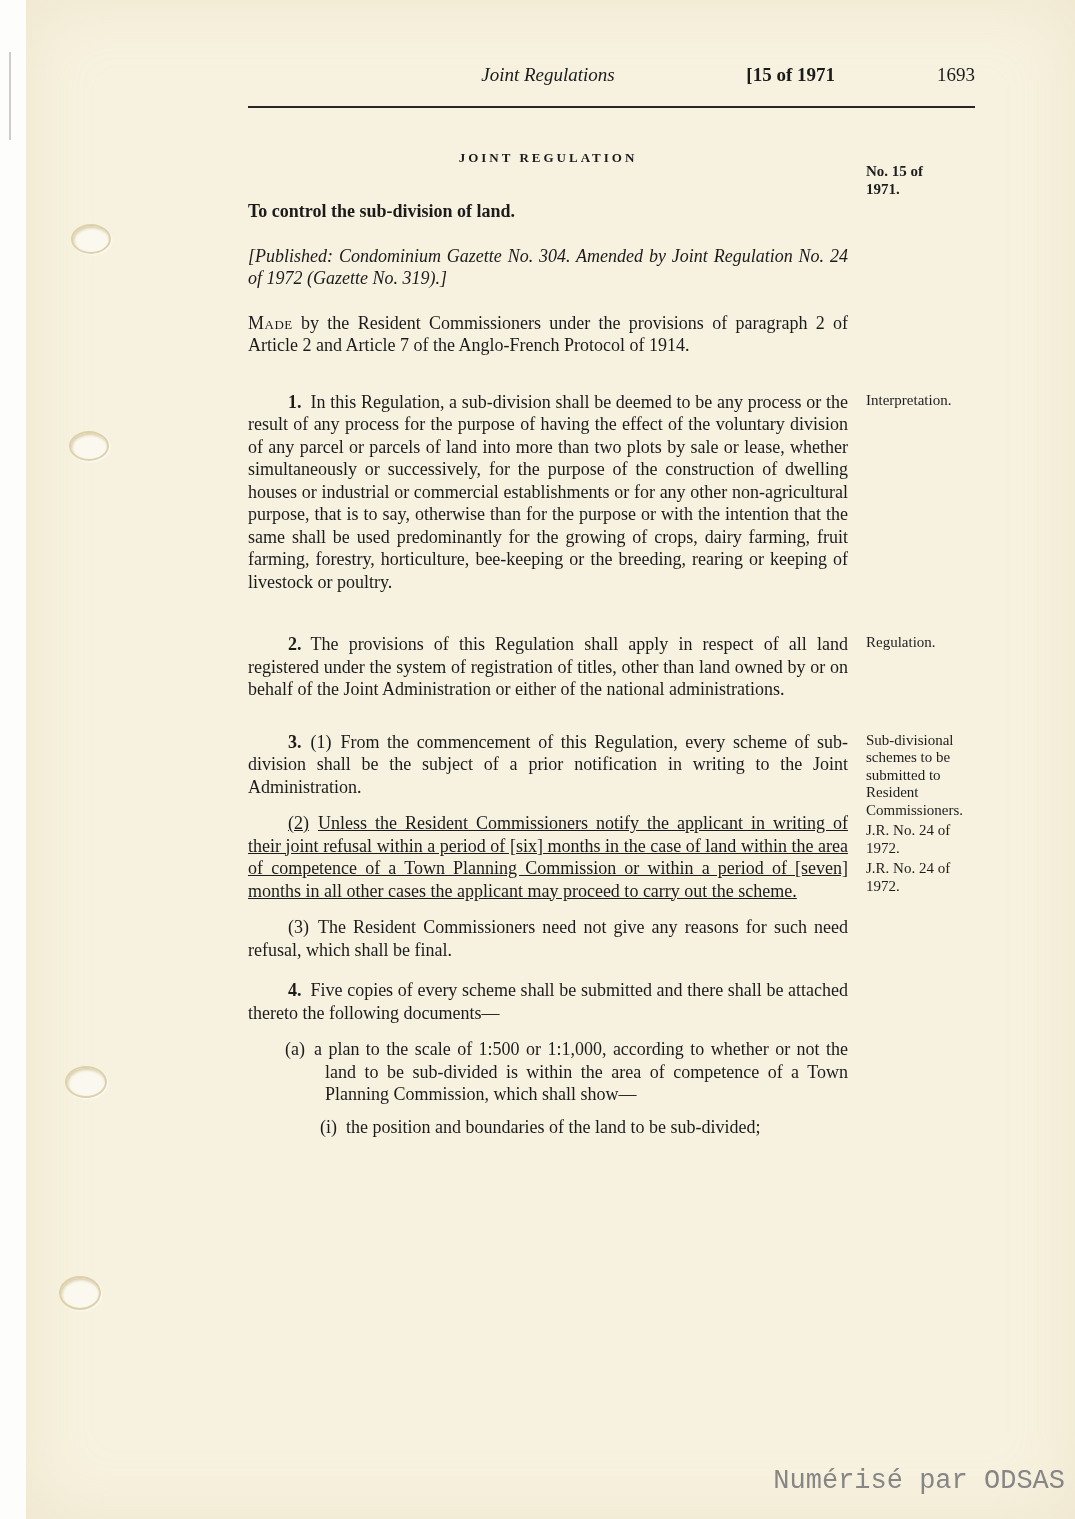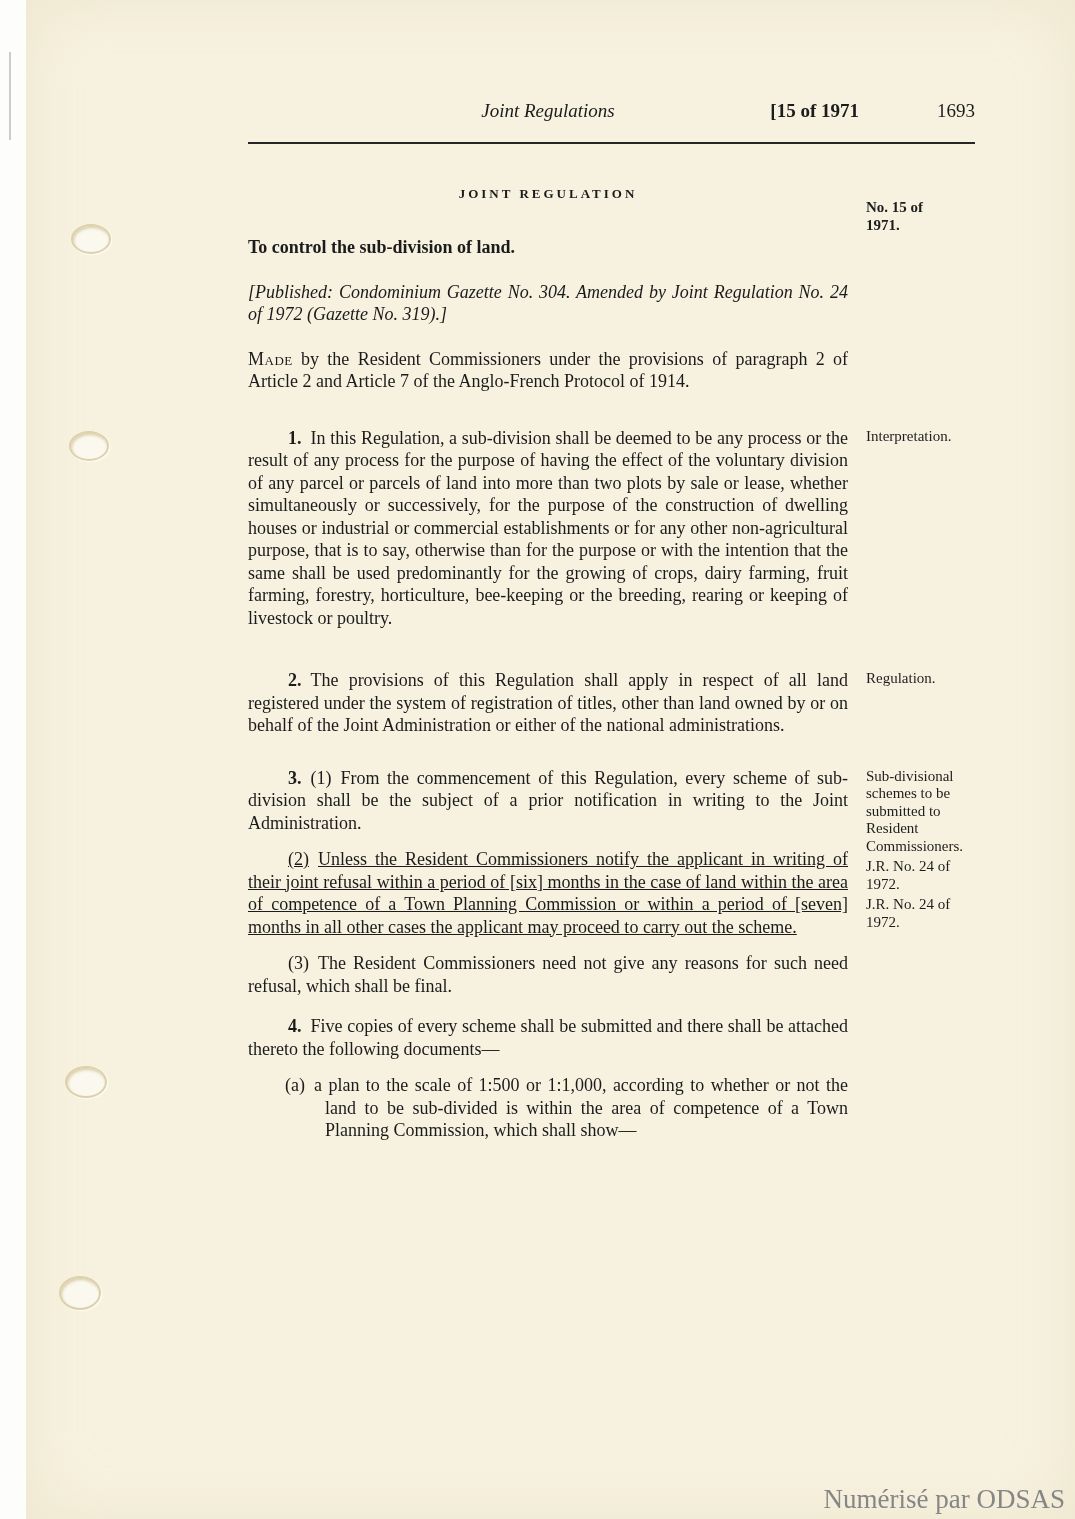--- a/index.html
+++ b/index.html
@@ -21,23 +21,23 @@
     background:#fbf9ef; border:2px solid #ddd1ab;
     box-shadow: inset 1px 2px 3px rgba(170,140,70,.40), 1px 1px 2px rgba(255,255,255,.8);
   }
   .h1 { left:45px; top:224px; width:40px; height:30px; }
   .h2 { left:43px; top:431px; width:40px; height:30px; }
   .h3 { left:39px; top:1066px; width:42px; height:32px; }
   .h4 { left:33px; top:1276px; width:42px; height:34px; }
 
   .content { position:absolute; left:222px; top:0; width:727px; }
 
-  .header { position:relative; margin-top:100px; height:26px; font-size:19px; }
+  .header { position:relative; margin-top:64px; height:26px; font-size:19px; }
   .running-title { position:absolute; left:0; width:600px; text-align:center; font-style:italic; }
-  .citation { position:absolute; right:116px; font-weight:bold; }
+  .citation { position:absolute; right:140px; font-weight:bold; }
   .page-number { position:absolute; right:0; }
 
   .rule { margin-top:16px; width:727px; border-top:2px solid #262626; }
 
   .title-row { position:relative; margin-top:42px; }
   .doc-title { width:600px; text-align:center; font-weight:bold; font-size:13px; letter-spacing:3px; }
 
   .note-right { position:absolute; left:618px; top:1px; width:109px; font-size:15px; line-height:17.5px; color:#1d1d1d; }
   .bold-note { font-weight:bold; width:85px;margin-top:12px; }
   .mnote { margin-bottom:3px; }
@@ -56,22 +56,22 @@
   .sec { text-indent:40px; }
   .sub2 { margin-top:14px;text-decoration:underline; }
   .sub3 { margin-top:14px; }
   .num { font-weight:bold; margin-right:9px; }
   .sublabel { margin-right:9px; }
   .item-a { margin-top:14px; padding-left:77px; text-indent:-40px; }
   .item-i { margin-top:10px; padding-left:100px; text-indent:-28px; }
   .item-label { margin-right:9px; }
 
   .watermark {
-    position:absolute; right:10px; bottom:4px;
-    font-family:Liberation Serif, serif;
+    position:absolute; right:10px; bottom:23px;
+    font-family:Liberation Mono, monospace;
     font-size:27px; color:#868686;
   }
 </style>
 </head>
 <body>
 
 <div class="scan">
   <div class="edge-line"></div>
 
   <div class="paper">
@@ -135,19 +135,22 @@
         </div>
       </div>
 
       <div class="para-row m-sec4">
         <p class="body-text sec">
           <span class="num">4.</span><span>Five copies of every scheme shall be submitted and there shall be attached thereto the following documents—</span>
         </p>
         <p class="body-text item-a">
           <span class="item-label">(a)</span><span>a plan to the scale of 1:500 or 1:1,000, according to whether or not the land to be sub-divided is within the area of competence of a Town Planning Commission, which shall show—</span>
         </p>
+        <p class="body-text item-i">
+          <span class="item-label">(i)</span><span>the position and boundaries of the land to be sub-divided;</span>
+        </p>
       </div>
 
     </div>
 
     <div class="watermark">Numérisé par ODSAS</div>
   </div>
 </div>
 
 </body></html>

